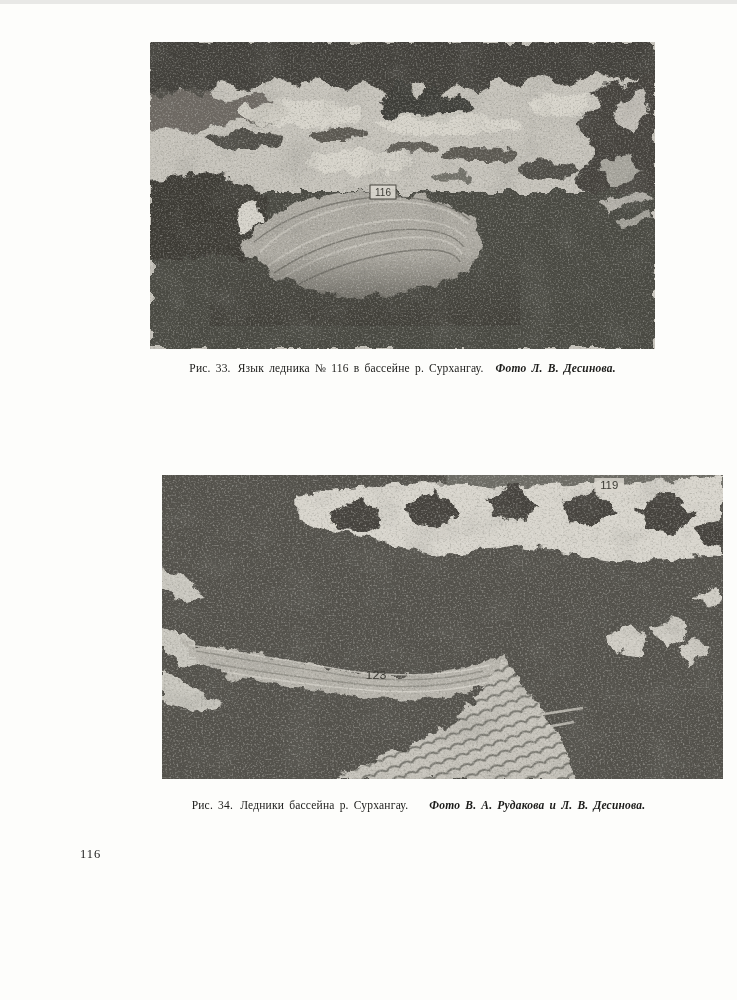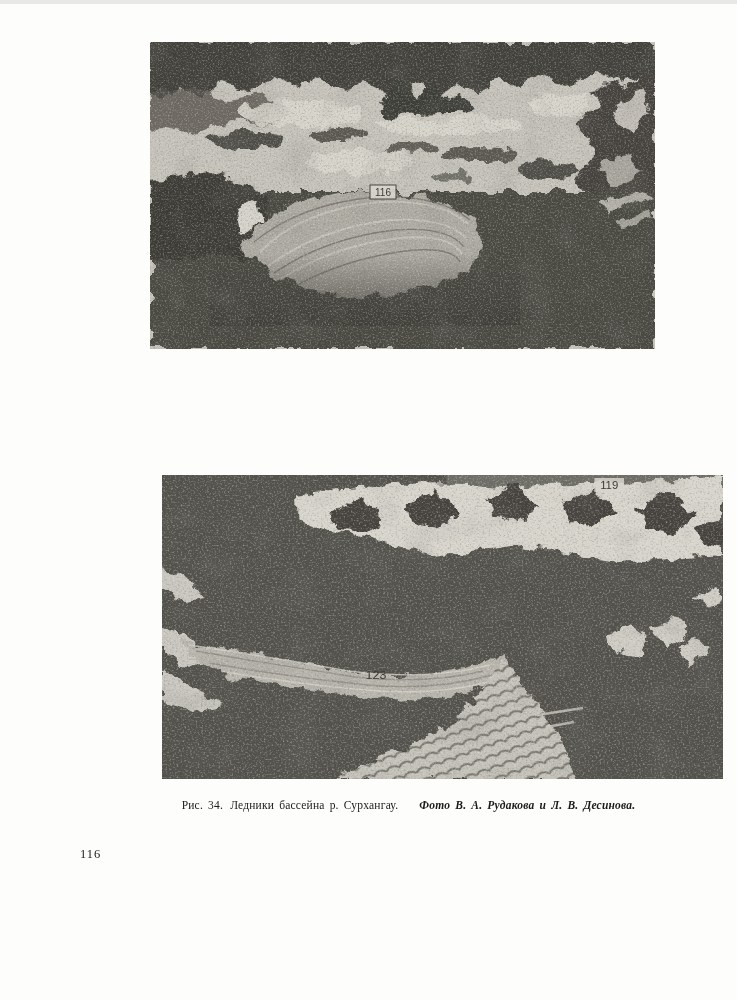--- a/index.html
+++ b/index.html
@@ -11,21 +11,21 @@
   .photo{position:absolute;overflow:hidden;background:#c6c3bb;}
   .photo svg{display:block;width:100%;height:100%;}
   .photo-1{left:150px;top:38px;width:505px;height:307px;}
   .photo-2{left:162px;top:471px;width:561px;height:304px;}
   .caption{
     position:absolute;text-align:center;
     font-size:11.5px;line-height:14px;letter-spacing:.2px;word-spacing:2px;
     color:#1b1b19;white-space:nowrap;
   }
   .caption-1{left:120px;width:565px;top:357px;}
-  .caption-2{left:130px;width:557px;top:794px;}
+  .caption-2{left:140px;width:557px;top:794px;}
   .caption .credit{font-style:italic;font-weight:bold;margin-left:7px;}
   .caption-2 .credit{margin-left:16px;}
   .caption .cap-label{margin-right:2px;}
   .page-number{
     position:absolute;left:80px;top:843px;
     font-size:12.5px;letter-spacing:1px;color:#222;
   }
   .photo-label-text{
     font-family:"Liberation Sans", sans-serif;
     fill:#3c3b35;
@@ -118,20 +118,25 @@
       <rect width="505" height="307" filter="url(#g1d)" opacity="0.5"></rect>
       <rect width="505" height="307" filter="url(#g1l)" opacity="0.45"></rect>
 
       <g>
         <rect x="220" y="143" width="26" height="14" fill="#d8d5cd" stroke="#3c3b35" stroke-width="1" opacity="0.92"></rect>
         <text class="photo-label-text" x="233" y="154" font-size="10" text-anchor="middle">116</text>
       </g>
     </svg>
   </div>
 
+  <div class="caption caption-1">
+    <span class="cap-label">Рис. 33.</span>
+    <span>Язык ледника № 116 в бассейне р. Сурхангау.</span>
+    <em class="credit">Фото Л. В. Десинова.</em>
+  </div>
 
   <div class="photo photo-2">
     <svg viewBox="0 0 493 304" preserveAspectRatio="none">
       <defs>
         <filter id="r2" x="-8%" y="-8%" width="116%" height="116%">
           <feTurbulence type="fractalNoise" baseFrequency="0.07" numOctaves="4" seed="15" result="t"></feTurbulence>
           <feDisplacementMap in="SourceGraphic" in2="t" scale="15" xChannelSelector="R" yChannelSelector="G"></feDisplacementMap>
         </filter>
         <filter id="g2d" x="0" y="0" width="100%" height="100%">
           <feTurbulence type="fractalNoise" baseFrequency="0.55" numOctaves="2" seed="31" stitchTiles="stitch"></feTurbulence>

